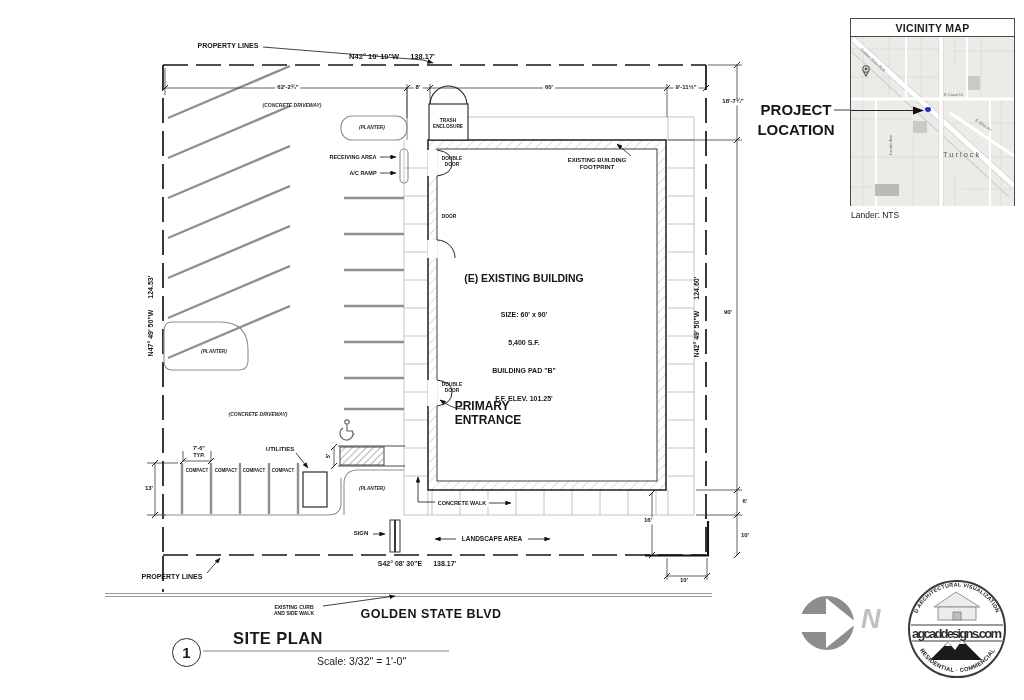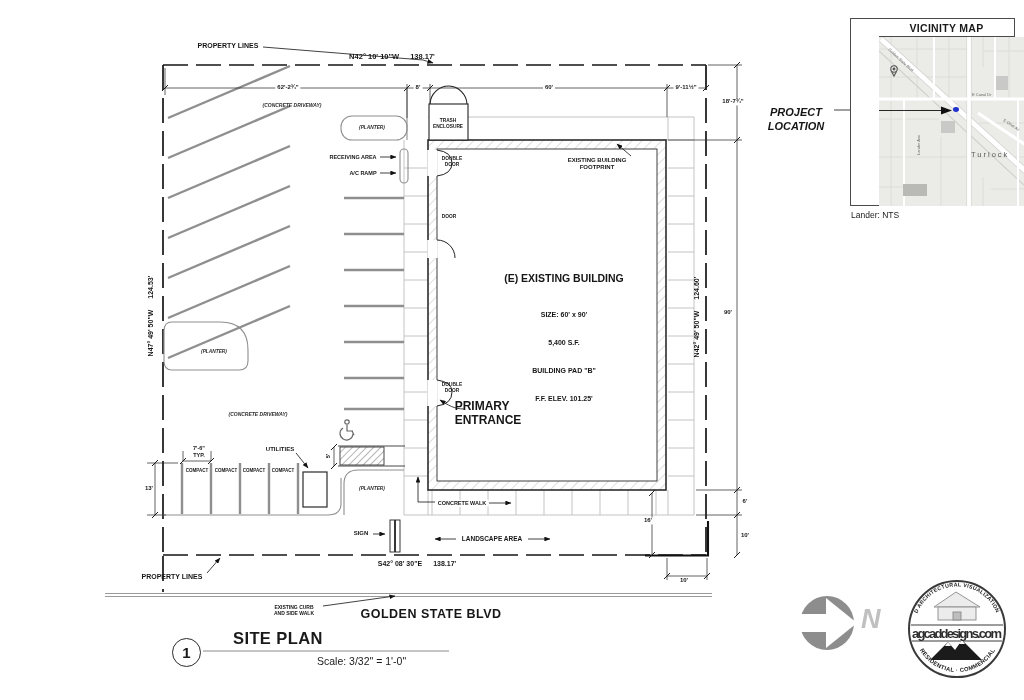--- a/index.html
+++ b/index.html
@@ -7,21 +7,21 @@
           font-family:"Liberation Sans",sans-serif;color:#1a1a1a;}
   svg.lines{position:absolute;left:0;top:0;}
   .lbl{position:absolute;transform:translate(-50%,-50%);font-weight:bold;text-align:center;
        white-space:pre-line;line-height:1.2;color:#161616;}
   .rot{transform:translate(-50%,-50%) rotate(-90deg);}
   .it{font-style:italic;font-weight:bold;color:#2d2d2d;}
   .bgw{background:#fff;padding:0 2px;}
   .dim{font-size:6px;}
   .brow{display:flex;gap:11px;align-items:center;justify-content:center;}
   .tl{position:absolute;}
-  .vmap{position:absolute;left:850px;top:18px;width:165px;height:188px;border:1px solid #4a4a4a;background:#fff;box-sizing:border-box;padding-left:28px;}
+  .vmap{position:absolute;left:850px;top:18px;width:165px;height:188px;border:1px solid #4a4a4a;background:#fff;box-sizing:border-box;}
   .vmap-h{height:17px;border-bottom:1px solid #4a4a4a;display:flex;align-items:center;justify-content:center;
           font-weight:bold;font-size:10.5px;letter-spacing:.3px;}
   .numcircle{position:absolute;left:172px;top:638px;width:29px;height:29px;border:1.3px solid #2b2b2b;border-radius:50%;
              display:flex;align-items:center;justify-content:center;font-weight:bold;font-size:15px;box-sizing:border-box;}
 </style>
 </head>
 <body>
 
 <div class="canvas">
 
@@ -191,21 +191,21 @@
 ENCLOSURE</div>
 
 <div class="lbl" style="left:353px;top:157px;font-size:5.5px;">RECEIVING AREA</div>
 <div class="lbl" style="left:363px;top:173px;font-size:5.5px;">A/C RAMP</div>
 <div class="lbl" style="left:452px;top:162px;font-size:4.8px;">DOUBLE
 DOOR</div>
 <div class="lbl" style="left:449px;top:217px;font-size:4.8px;">DOOR</div>
 <div class="lbl" style="left:597px;top:164px;font-size:6px;">EXISTING BUILDING
 FOOTPRINT</div>
 
-<div class="lbl" style="left:564px;top:338px;width:252px;">
+<div class="lbl" style="left:524px;top:338px;width:252px;">
   <div style="font-size:10.5px;margin-bottom:7px;">(E) EXISTING BUILDING</div>
   <div style="font-size:7px;line-height:1.25;">SIZE: 60' x 90'</div>
   <div style="font-size:7px;line-height:1.25;">5,400 S.F.</div>
   <div style="font-size:7px;line-height:1.25;">BUILDING PAD "B"</div>
   <div style="font-size:7px;line-height:1.25;">F.F. ELEV. 101.25'</div>
 </div>
 
 <div class="lbl rot brow" style="left:151px;top:316px;font-size:7px;">
   <span>N47° 49' 50"W</span>
   <span>124.53'</span>
@@ -247,21 +247,21 @@
 <div class="lbl brow" style="left:417px;top:564px;font-size:7px;">
   <span>S42° 08' 30"E</span>
   <span>138.17'</span>
 </div>
 
 <div class="lbl" style="left:172px;top:577px;font-size:7px;">PROPERTY LINES</div>
 <div class="lbl" style="left:294px;top:610px;font-size:5px;">EXISTING CURB
 AND SIDE WALK</div>
 <div class="lbl" style="left:431px;top:614px;font-size:12.5px;letter-spacing:.5px;">GOLDEN STATE BLVD</div>
 
-<div class="lbl" style="left:796px;top:119px;font-size:11px;line-height:1.3;font-style:italic;">PROJECT
+<div class="lbl" style="left:796px;top:119px;font-size:15px;line-height:1.3;">PROJECT
 LOCATION</div>
 
 <div class="vmap">
   <div class="vmap-h">VICINITY MAP</div>
   <svg width="163" height="169" viewBox="0 0 163 169">
     <rect x="0" y="0" width="163" height="169" fill="#ebebe8"></rect>
     <g stroke="#dcdcd8" stroke-width="1" fill="none">
       <path d="M12,0 V62 M38,0 V62 M70,0 V62 M104,0 V30 M130,0 V62 M150,62 V169 M12,62 V169 M62,100 V169 M104,140 V169 M0,12 H90 M0,40 H90 M104,14 H163 M0,82 H60 M0,120 H163 M0,150 H45 M100,86 H163 M112,152 H163"></path>
     </g>
     <g>

